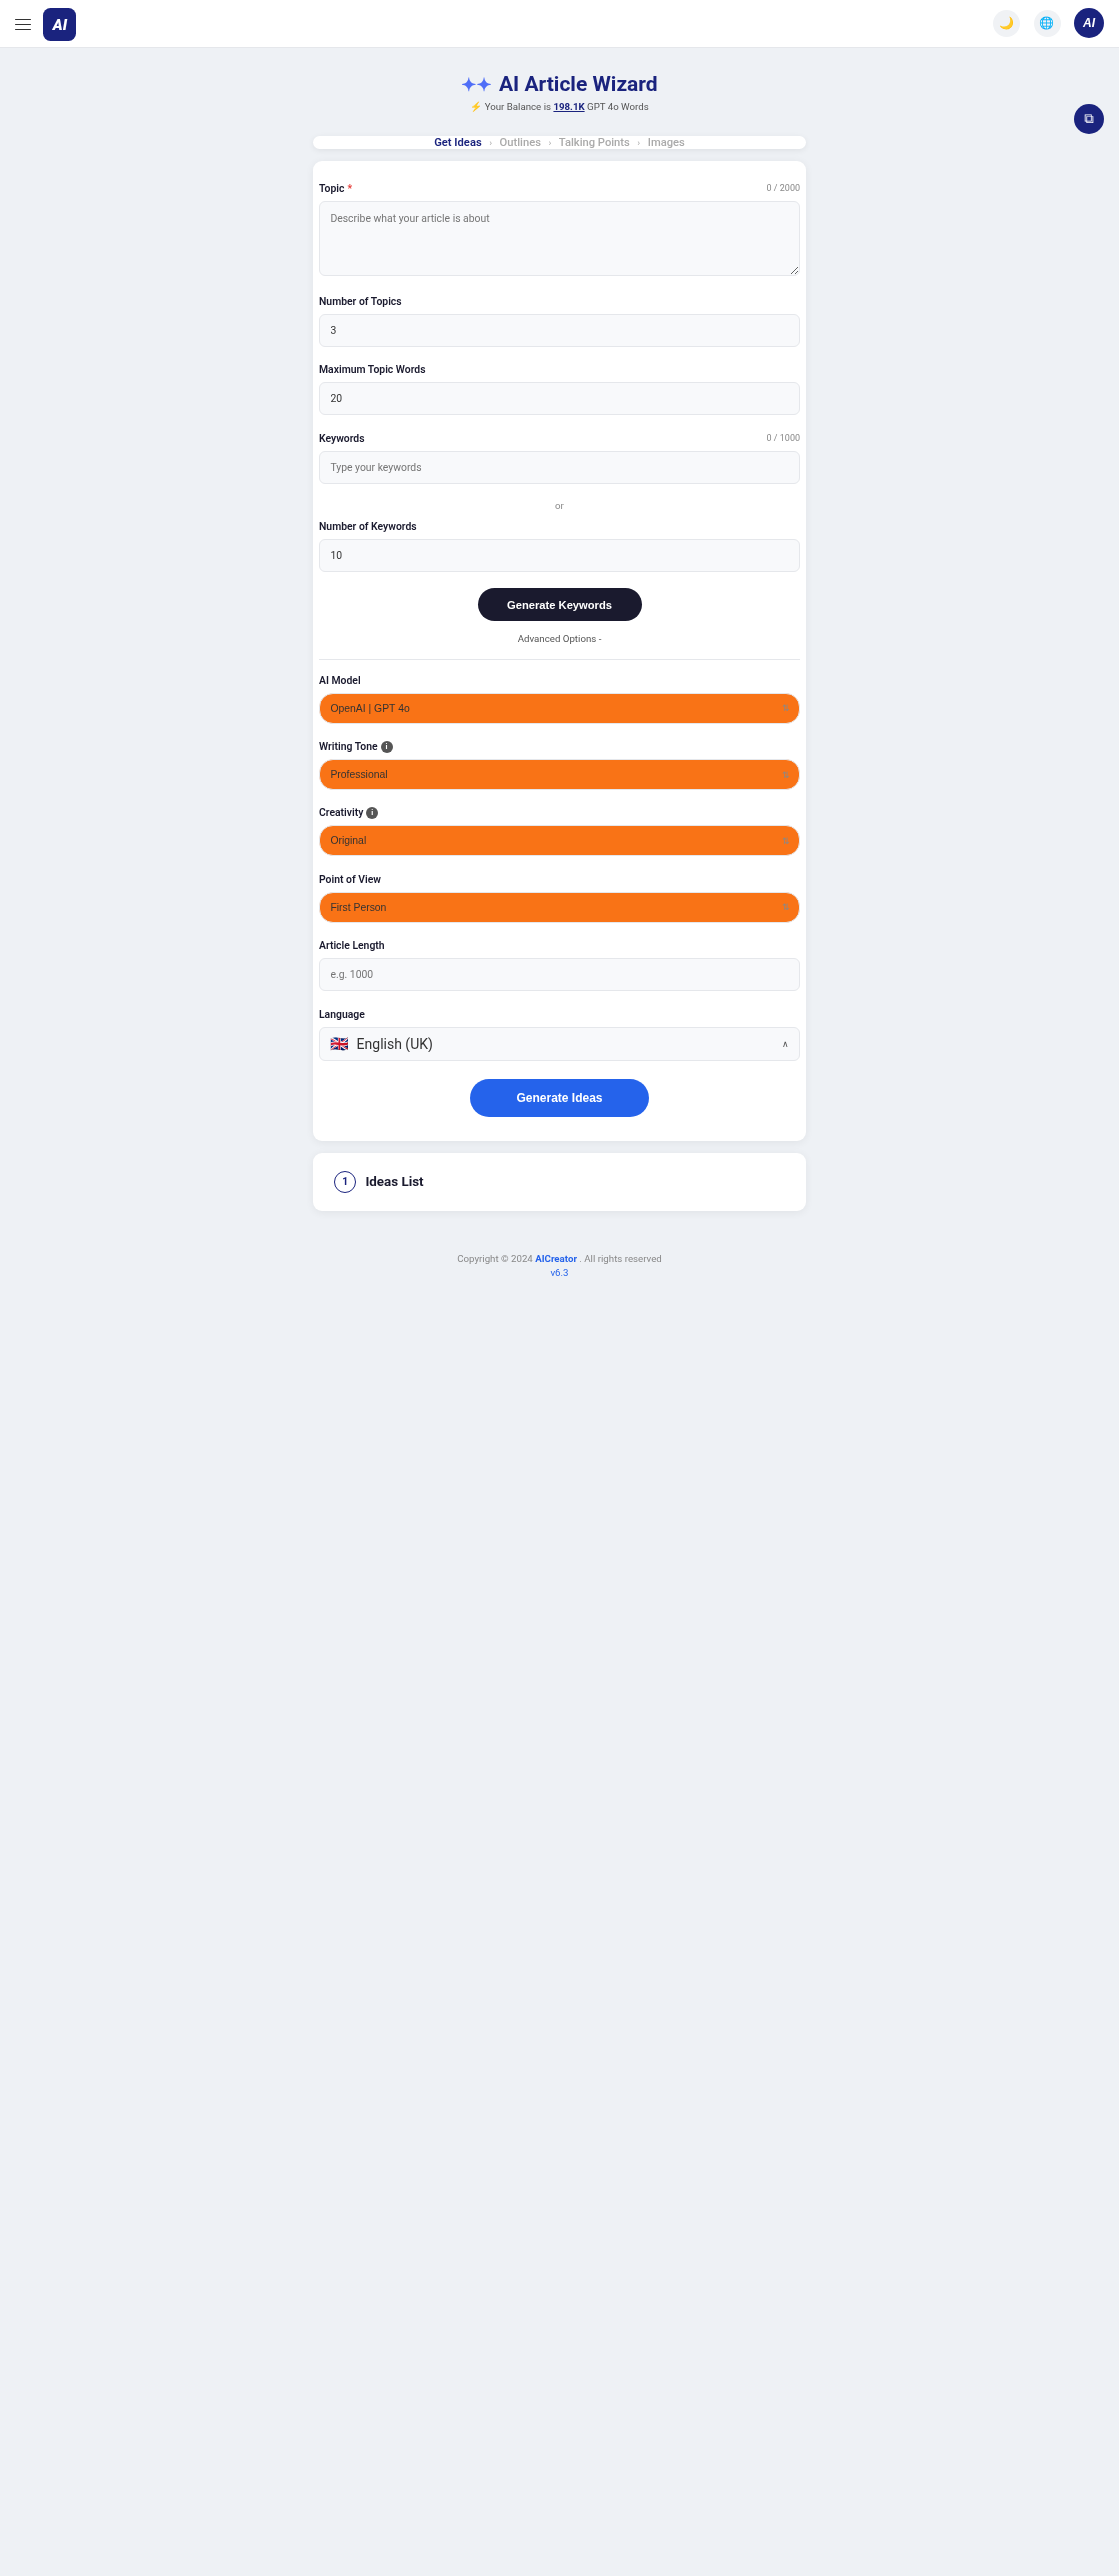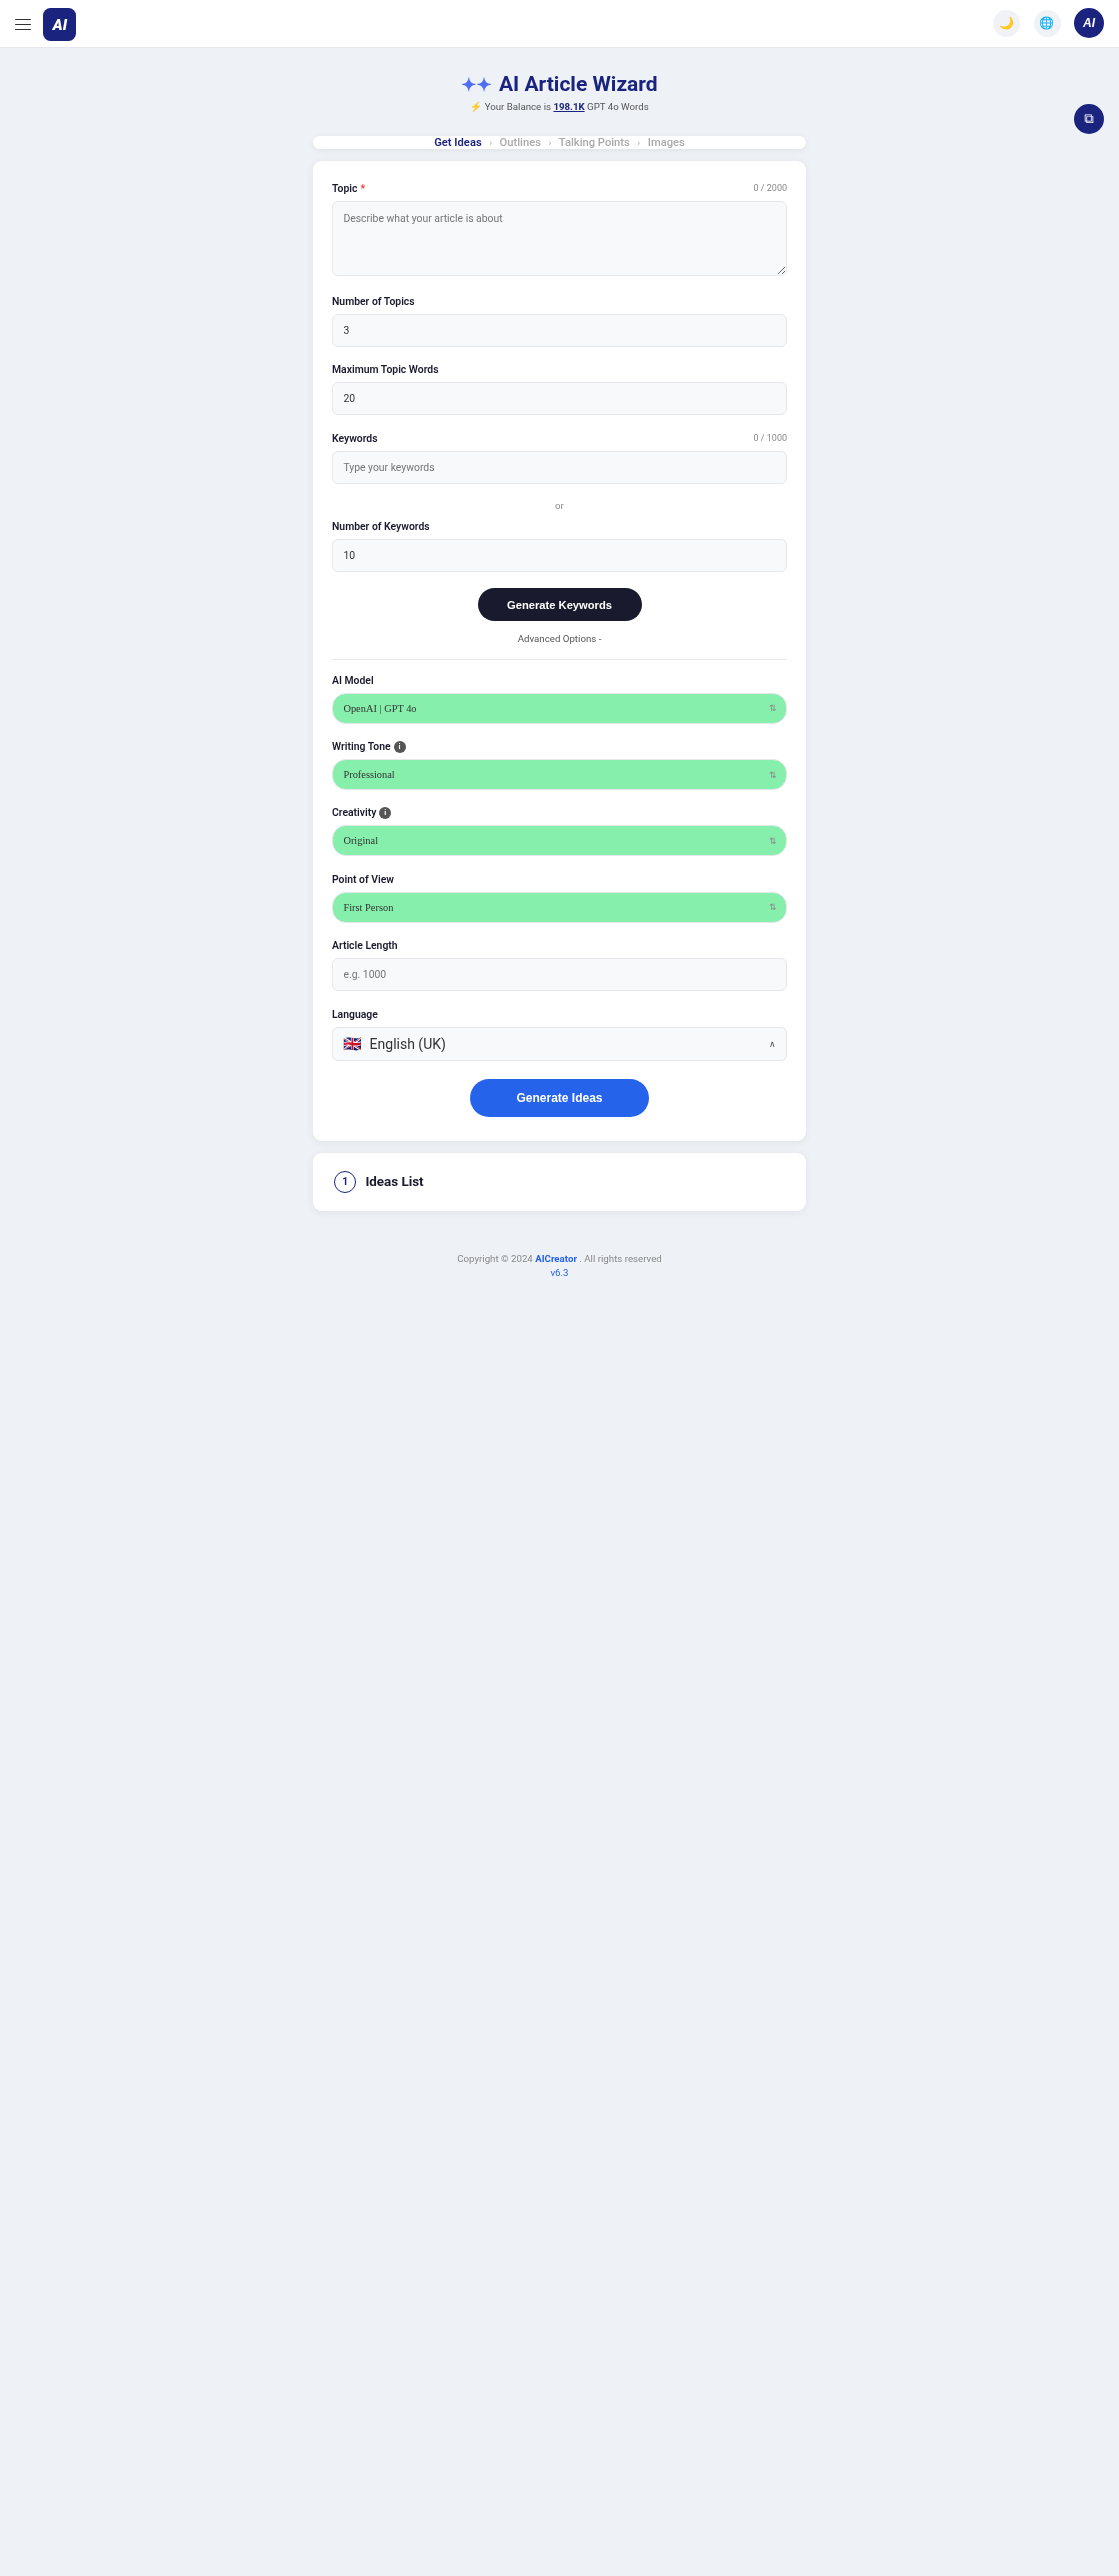--- a/index.html
+++ b/index.html
@@ -104,21 +104,21 @@
     .step-item.active { color: #1a237e; }
     .step-item.inactive { color: #aaa; font-weight: 500; }
     .step-arrow { color: #aaa; font-size: 9.7px; margin: 0 7.5px; }
 
     
     .main-card {
       background: #fff;
       border-radius: 9px;
       margin: 12px auto;
       max-width: 493px;
-      padding: 21px 19px 24px;
+      padding: 21px 6px 24px;
       box-shadow: 0 1.5px 9px rgba(0,0,0,0.06);
     }
 
     
     .field-group { margin-bottom: 16.4px; }
     .field-label {
       font-size: 10.4px;
       font-weight: 600;
       color: #1a1a2e;
       margin-bottom: 6px;
@@ -153,23 +153,23 @@
       outline: none;
       font-family: inherit;
     }
     .field-select {
       width: 100%;
       border: 0.7px solid #e5e7eb;
       border-radius: 14px;
       padding: 9px 10.4px;
       font-size: 10.4px;
       color: #333;
-      background: #86efac;
+      background: #f97316;
       outline: none;
-      font-family: Liberation Serif, serif;
+      font-family: Liberation Sans, sans-serif;
       appearance: none;
       cursor: pointer;
     }
 
     .or-divider {
       text-align: center;
       color: #888;
       font-size: 9.7px;
       margin: 9px 0;
     }

